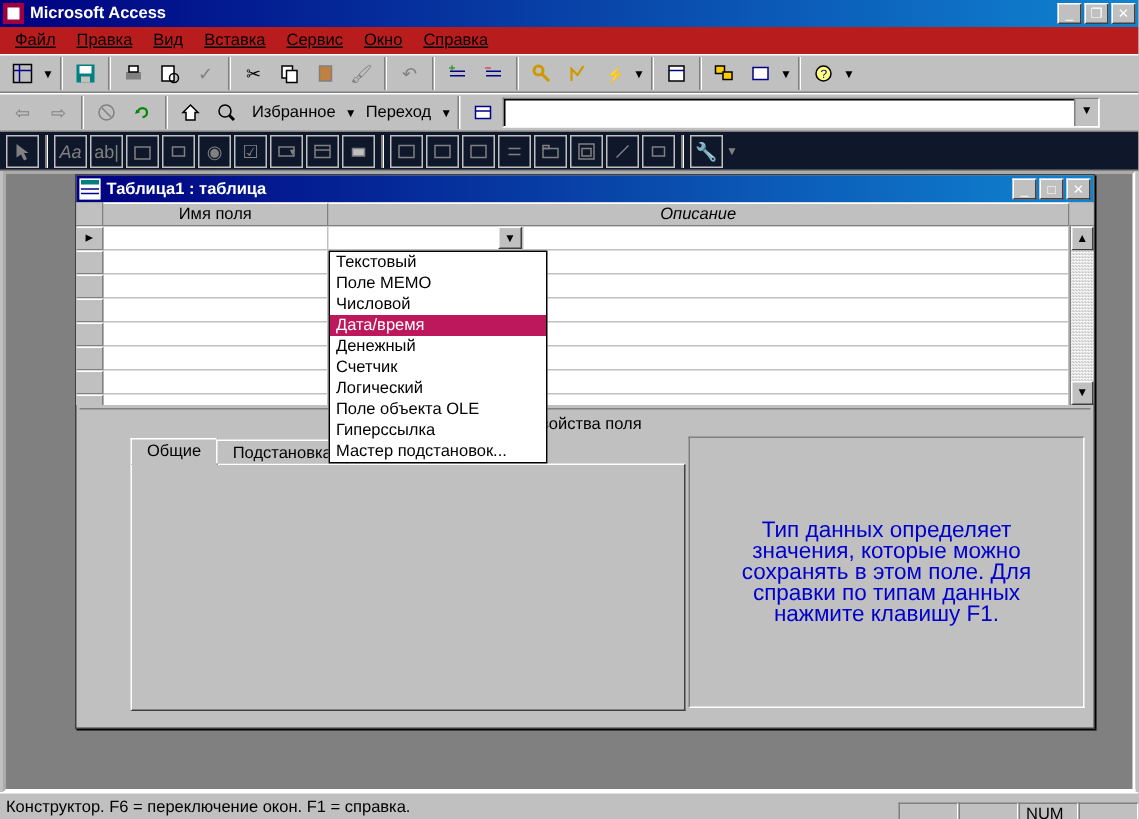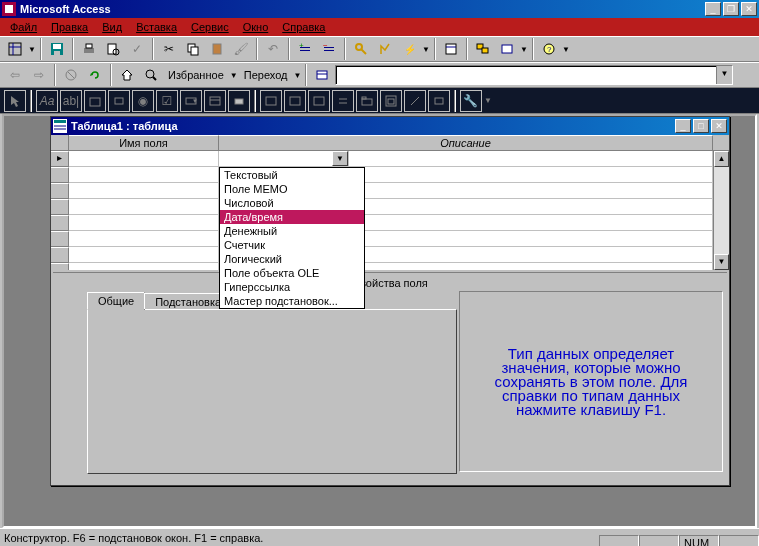--- a/index.html
+++ b/index.html
@@ -443,18 +443,18 @@
         </div>
         <div class="help-pane">
           <div class="txt">Тип данных определяет значения, которые можно сохранять в этом поле.  Для справки по типам данных нажмите клавишу F1.</div>
         </div>
       </div>
     </div>
   </div>
 </div>
 
 <div class="statusbar">
-  <div class="main">Конструктор.  F6 = подстановок окон.  F1 = справка.</div>
+  <div class="main">Конструктор.  F6 = переключение окон.  F1 = справка.</div>
   <div class="pane" style="width:40px"></div>
   <div class="pane" style="width:40px"></div>
   <div class="pane" style="width:40px">NUM</div>
   <div class="pane" style="width:40px"></div>
 </div>
 
 </body></html>

